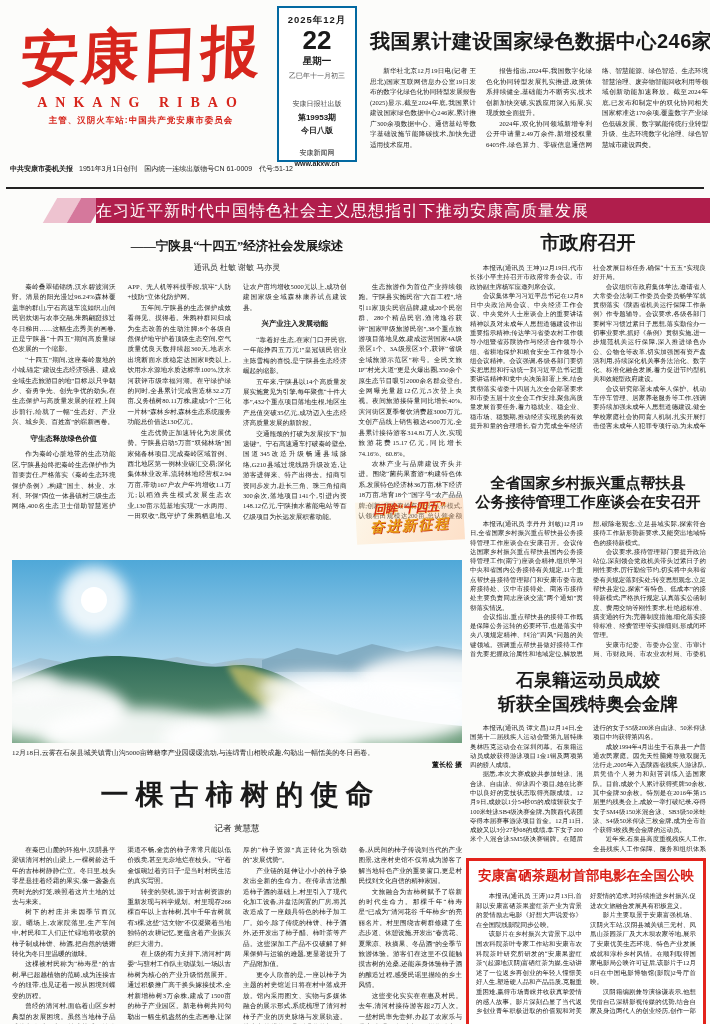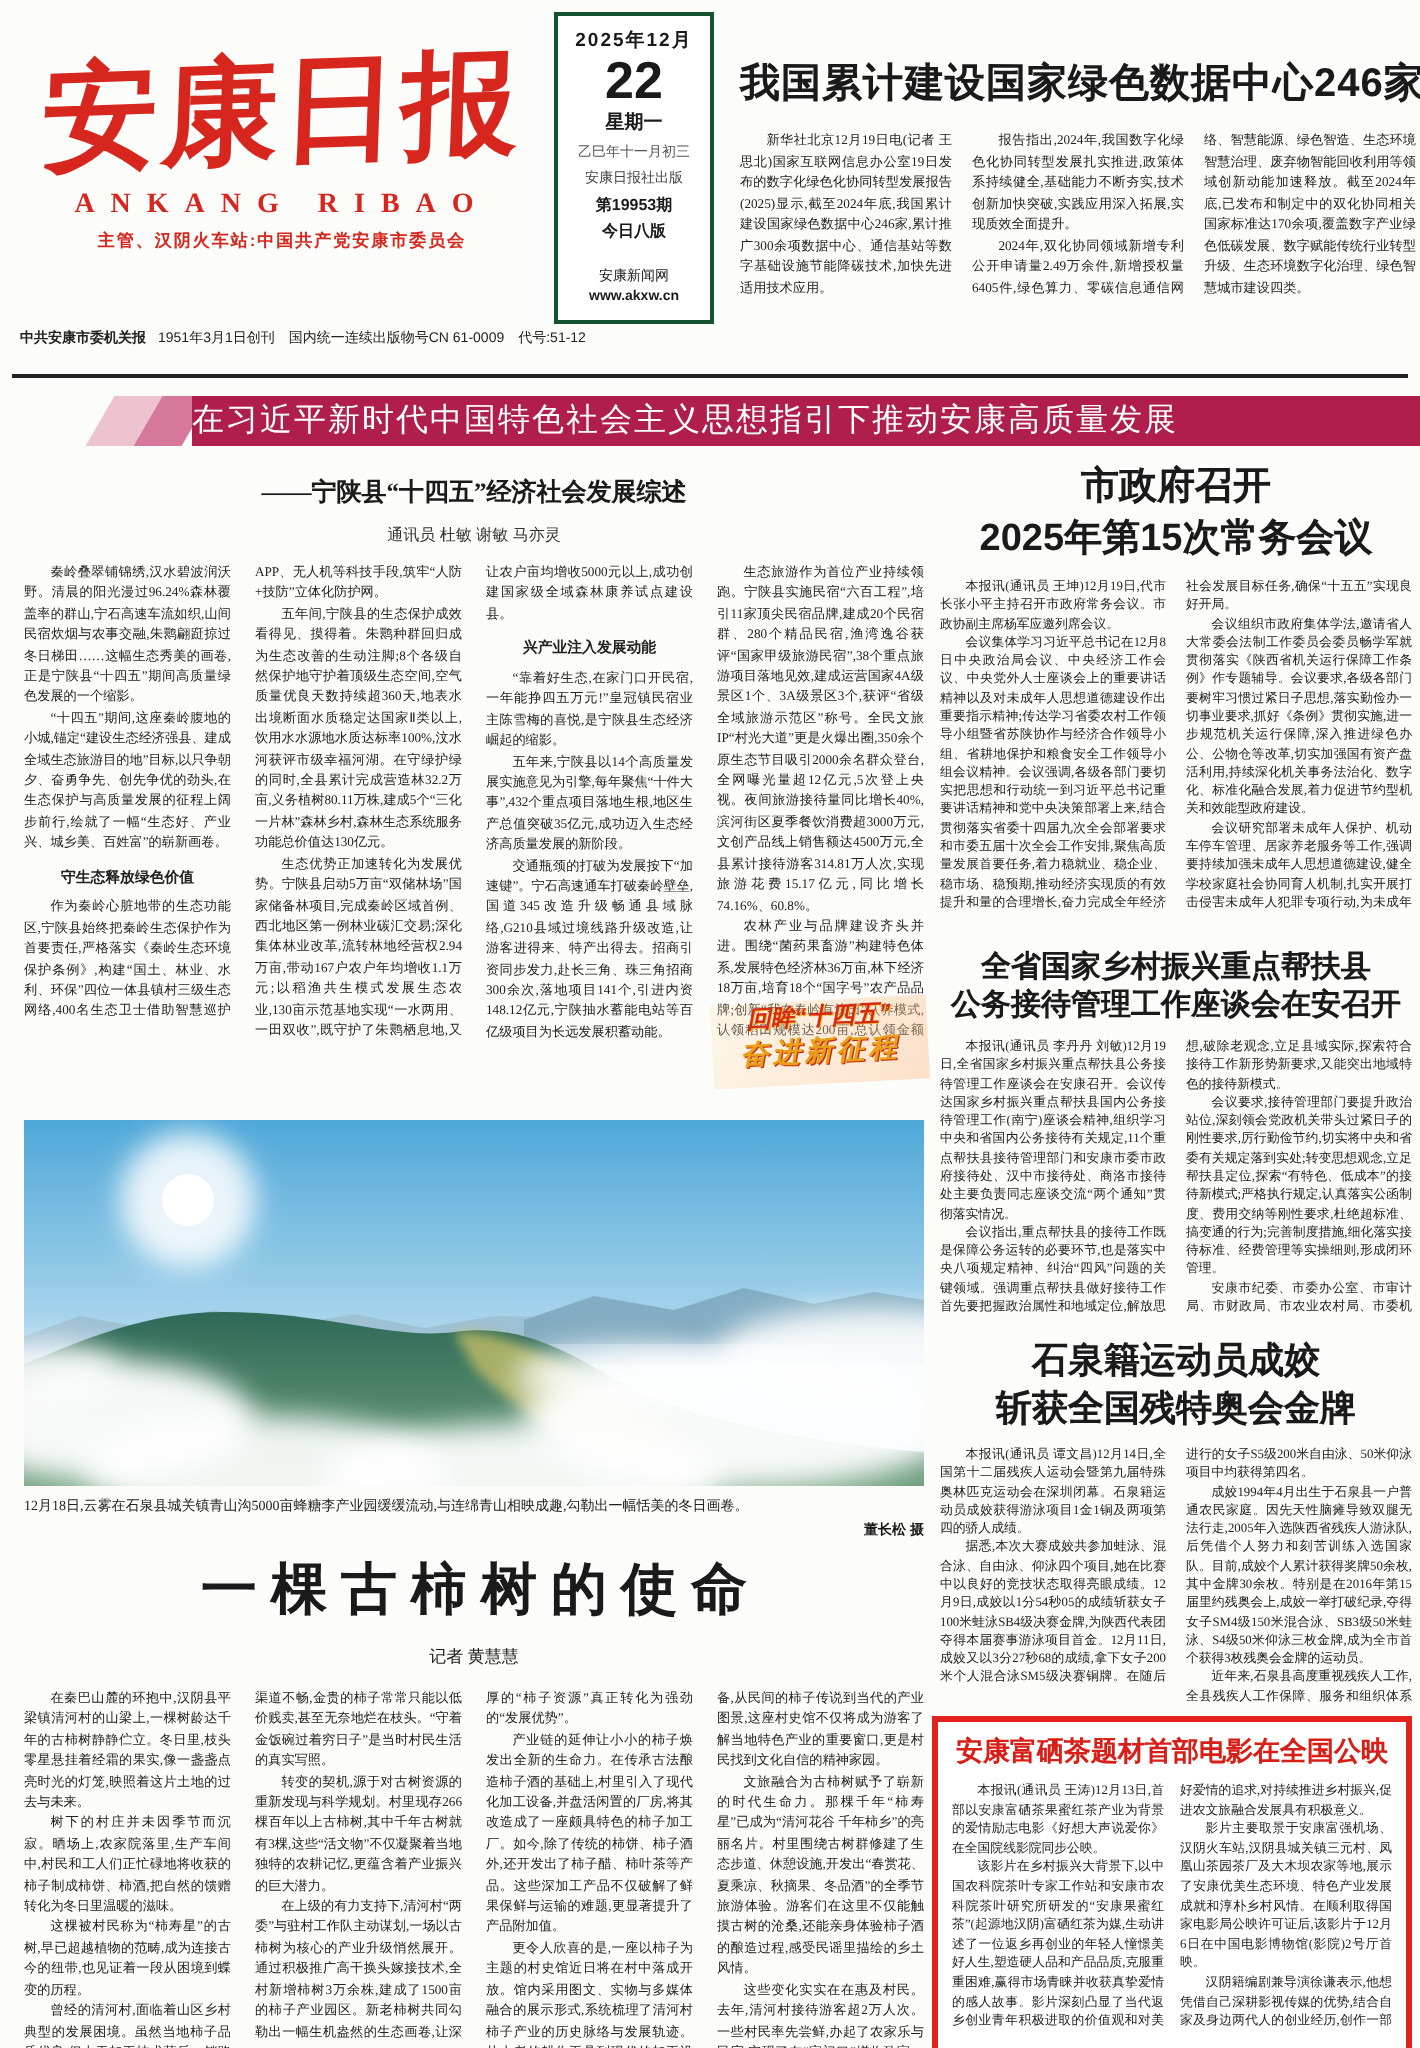--- a/index.html
+++ b/index.html
@@ -9,27 +9,27 @@
   .masthead{position:absolute;left:10px;top:0;width:262px;height:162px;}
   .mast-title{font-family:"Liberation Serif",serif;font-weight:900;color:#d7261d;
               font-size:58px;letter-spacing:2px;transform:rotate(-2deg) skewX(-4deg);
               margin-top:18px;text-align:center;line-height:1.3;white-space:nowrap;}
   .mast-latin{font-family:"Liberation Serif",serif;color:#d7261d;font-weight:bold;
               font-size:14px;letter-spacing:8px;text-align:center;margin-top:2px;}
   .mast-org{color:#d7261d;font-weight:bold;font-size:8.5px;text-align:center;margin-top:4px;letter-spacing:1px;}
   .mast-footer{position:absolute;left:10px;top:164px;width:352px;font-size:7px;color:#222;white-space:nowrap;}
   .mast-footer b{margin-right:6px;}
   
-  .date-box{position:absolute;left:277px;top:6px;width:80px;height:156px;border:2px solid #14532d;
+  .date-box{position:absolute;left:277px;top:6px;width:80px;height:156px;border:2px solid #0369a1;
             background:#fff;text-align:center;box-sizing:border-box;padding-top:6px;}
   .db-ym{font-size:9.5px;font-weight:bold;letter-spacing:1px;}
   .db-day{font-size:26px;font-weight:bold;line-height:1.05;}
   .db-week{font-size:9.5px;font-weight:bold;margin-top:1px;}
   .db-lunar{font-size:7px;color:#555;margin-top:3px;font-family:"Liberation Serif",serif;}
-  .db-pub{font-size:7px;color:#444;margin-top:3px;font-family:Liberation Serif, serif;}
+  .db-pub{font-size:7px;color:#444;margin-top:18px;font-family:Liberation Serif, serif;}
   .db-issue{font-size:8px;font-weight:bold;margin-top:3px;}
   .db-pages{font-size:8px;font-weight:bold;margin-top:2px;}
   .db-site{font-size:7px;margin-top:12px;}
   .db-url{font-size:7px;font-weight:bold;margin-top:2px;}
   
   .top-article{position:absolute;left:370px;top:28px;width:338px;}
   .ta-headline{font-size:20px;font-weight:900;text-align:center;letter-spacing:0.5px;white-space:nowrap;}
   .ta-body{margin-top:11px;column-count:3;column-gap:10px;font-size:6.6px;line-height:1.6;
            text-align:justify;height:112px;overflow:hidden;font-family:"Liberation Serif",serif;color:#222;}
   .header-rule{position:absolute;left:6px;right:6px;top:187px;border-top:2.5px solid #222;}
@@ -200,21 +200,20 @@
       <p>产业链的延伸让小小的柿子焕发出全新的生命力。在传承古法酿造柿子酒的基础上,村里引入了现代化加工设备,并盘活闲置的厂房,将其改造成了一座颇具特色的柿子加工厂。如今,除了传统的柿饼、柿子酒外,还开发出了柿子醋、柿叶茶等产品。这些深加工产品不仅破解了鲜果保鲜与运输的难题,更显著提升了产品附加值。</p>
       <p>更令人欣喜的是,一座以柿子为主题的村史馆近日将在村中落成开放。馆内采用图文、实物与多媒体融合的展示形式,系统梳理了清河村柿子产业的历史脉络与发展轨迹。从古老的耕作工具到现代的加工设备,从民间的柿子传说到当代的产业图景,这座村史馆不仅将成为游客了解当地特色产业的重要窗口,更是村民找到文化自信的精神家园。</p>
       <p>文旅融合为古柿树赋予了崭新的时代生命力。那棵千年“柿寿星”已成为“清河花谷 千年柿乡”的亮丽名片。村里围绕古树群修建了生态步道、休憩设施,开发出“春赏花、夏乘凉、秋摘果、冬品酒”的全季节旅游体验。游客们在这里不仅能触摸古树的沧桑,还能亲身体验柿子酒的酿造过程,感受民谣里描绘的乡土风情。</p>
       <p>这些变化实实在在惠及村民。去年,清河村接待游客超2万人次。一些村民率先尝鲜,办起了农家乐与民宿,实现了在“家门口”增收致富。古树下留影的游客,农家乐中的柿子宴,民宿里的宁静夜晚,这些由村民们自发探索的美好图景,正是乡村振兴最生动的写照。</p>
 
     </div>
   </div>
 
   <div class="r-art" style="top:230px">
     <div class="r-h gov-h">市政府召开</div>
-    <div class="r-h gov-h">2025年第15次常务会议</div>
     <div class="r-body gov-body body-cols">
       <p>本报讯(通讯员 王坤)12月19日,代市长张小平主持召开市政府常务会议。市政协副主席杨军应邀列席会议。</p>
       <p>会议集体学习习近平总书记在12月8日中央政治局会议、中央经济工作会议、中央党外人士座谈会上的重要讲话精神以及对未成年人思想道德建设作出重要指示精神;传达学习省委农村工作领导小组暨省苏陕协作与经济合作领导小组、省耕地保护和粮食安全工作领导小组会议精神。会议强调,各级各部门要切实把思想和行动统一到习近平总书记重要讲话精神和党中央决策部署上来,结合贯彻落实省委十四届九次全会部署要求和市委五届十次全会工作安排,聚焦高质量发展首要任务,着力稳就业、稳企业、稳市场、稳预期,推动经济实现质的有效提升和量的合理增长,奋力完成全年经济社会发展目标任务,确保“十五五”实现良好开局。</p>
       <p>会议组织市政府集体学法,邀请省人大常委会法制工作委员会委员畅学军就贯彻落实《陕西省机关运行保障工作条例》作专题辅导。会议要求,各级各部门要树牢习惯过紧日子思想,落实勤俭办一切事业要求,抓好《条例》贯彻实施,进一步规范机关运行保障,深入推进绿色办公、公物仓等改革,切实加强国有资产盘活利用,持续深化机关事务法治化、数字化、标准化融合发展,着力促进节约型机关和效能型政府建设。</p>
       <p>会议研究部署未成年人保护、机动车停车管理、居家养老服务等工作,强调要持续加强未成年人思想道德建设,健全学校家庭社会协同育人机制,扎实开展打击侵害未成年人犯罪专项行动,为未成年人健康成长营造良好环境。要聚焦解决停车供需矛盾,深入挖掘规划公共空间潜力,科学合理配置停车资源,严格规范经营管理和停车秩序,更好满足群众合理停车需求。要积极应对人口老龄化,坚持以居家老年人服务需求为导向,充分激发政府、市场、社会、家庭等多元主体的积极性,不断优化资源配置,配套完善服务供给体系,促进养老服务高质量发展。会议还研究了其他事项。</p>
     </div>
   </div>
 
   <div class="r-art" style="top:474px">
     <div class="r-h rec-h">全省国家乡村振兴重点帮扶县</div>

